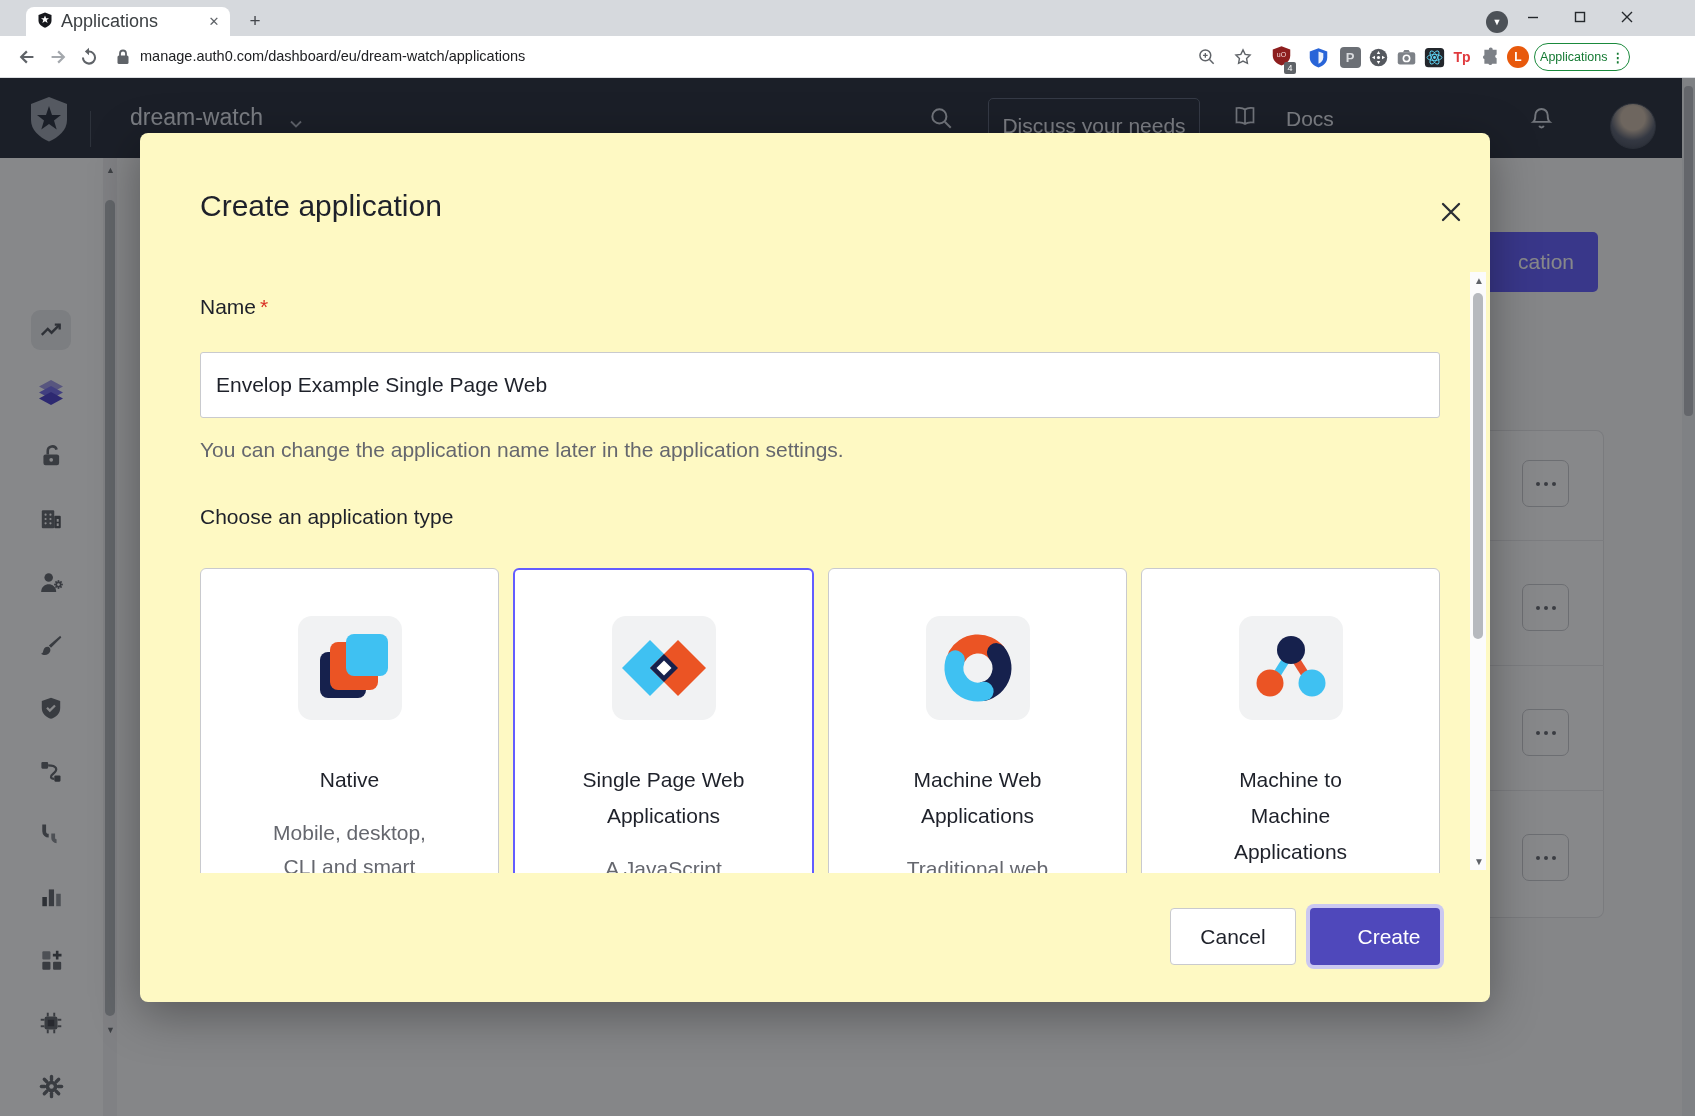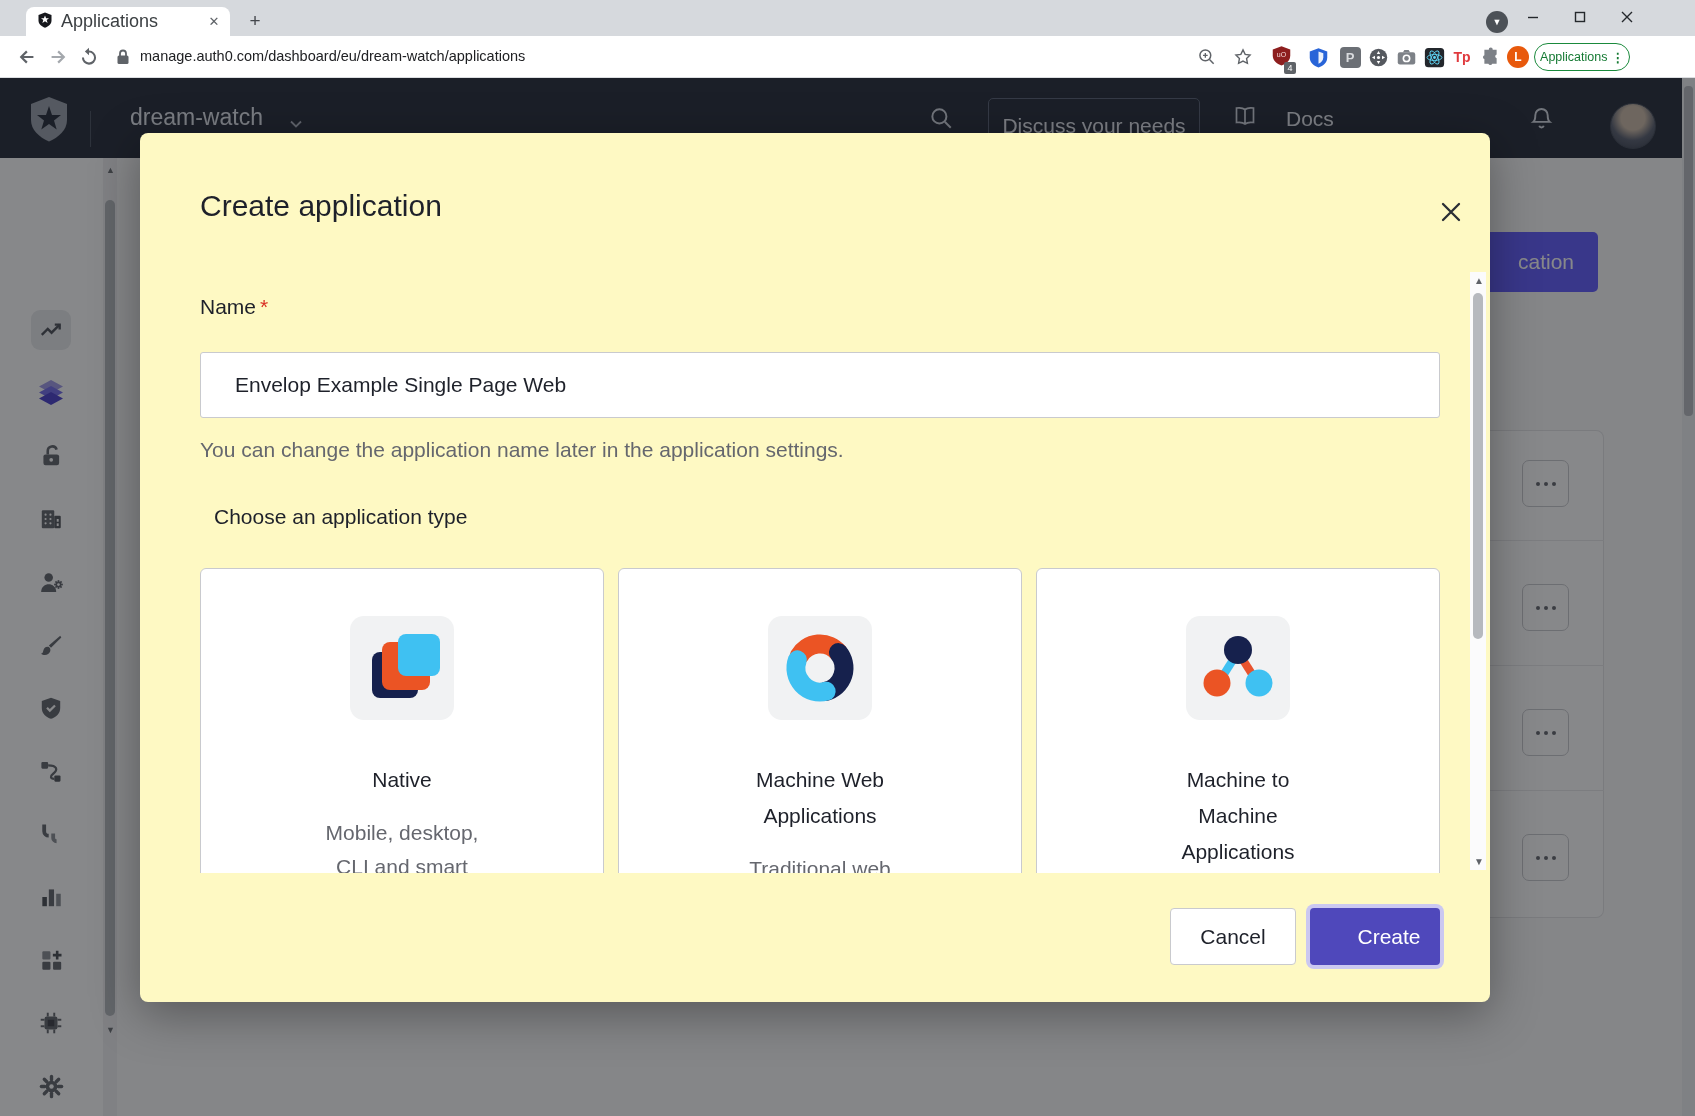--- a/index.html
+++ b/index.html
@@ -49,23 +49,23 @@
   .page-sb-thumb{left:1684px;top:8px;width:9px;height:330px;background:#b8bbc0;border-radius:4px;}
 
   .overlay{left:0;top:78px;width:1695px;height:1038px;background:rgba(16,17,22,0.5);z-index:50;}
 
   
   .modal{left:140px;top:133px;width:1350px;height:869px;background:#fef9c3;border-radius:8px;z-index:100;box-shadow:0 12px 48px rgba(0,0,0,0.35);}
   .m-title{left:60px;top:56px;font-size:30px;font-weight:500;color:#1e212a;}
   .m-close{left:1296px;top:64px;width:30px;height:30px;display:flex;align-items:center;justify-content:center;}
   .m-label{left:60px;top:162px;font-size:21px;color:#1e212a;}
   .req{color:#d93025;margin-left:4px;}
-  .m-input{left:60px;top:219px;width:1240px;height:66px;border:1px solid #c9cace;border-radius:3px;font-size:21px;color:#1e212a;padding:0 34px;outline:none;}
+  .m-input{left:60px;top:219px;width:1240px;height:66px;border:1px solid #c9cace;border-radius:3px;font-size:21px;color:#1e212a;padding:0 15px;outline:none;}
   .m-help{left:60px;top:305px;font-size:21px;color:#65676e;}
-  .m-choose{left:60px;top:372px;font-size:21px;color:#1e212a;margin-left:14px;}
+  .m-choose{left:60px;top:372px;font-size:21px;color:#1e212a;}
   .cards-vp{left:60px;top:435px;width:1240px;height:305px;overflow:hidden;display:flex;gap:14px;}
   .app-card{flex:1;height:430px;border:1px solid #c9cace;border-radius:6px;background:#fff;display:flex;flex-direction:column;align-items:center;padding-top:47px;}
   .app-card.selected{border:2px solid #635dff;padding-top:46px;}
   .card-ic{width:104px;height:104px;border-radius:14px;background:#f1f2f3;display:flex;align-items:center;justify-content:center;}
   .card-title{margin-top:42px;font-size:21px;line-height:36px;color:#1e212a;text-align:center;max-width:170px;}
   .app-card:nth-child(4) .card-title{max-width:130px;}
   .card-desc{margin-top:18px;font-size:21px;line-height:34px;color:#65676e;text-align:center;max-width:175px;}
   .m-cancel{left:1030px;top:775px;width:126px;height:57px;background:#fff;border:1px solid #c9cace;border-radius:4px;font-size:21px;font-weight:500;color:#1e212a;display:flex;align-items:center;justify-content:center;}
   .m-create{left:1170px;top:775px;width:130px;height:57px;background:#4f48bb;border-radius:4px;font-size:21px;font-weight:500;color:#fff;display:flex;align-items:center;justify-content:center;box-shadow:0 0 0 4px #cbc8f1;padding-left:28px;}
   .m-sb{left:1330px;top:139px;width:16px;height:598px;background:#fbfbfc;}
@@ -406,20 +406,32 @@
           <svg width="104" height="104" viewBox="0 0 104 104">
               <rect x="22" y="36" width="46" height="46" rx="8" fill="#16214d"></rect>
               <rect x="32" y="26" width="48" height="48" rx="8" fill="#eb5424"></rect>
               <rect x="48" y="18" width="42" height="42" rx="8" fill="#3fc1f2"></rect>
             </svg>
         </div>
         <div class="card-title">Native</div>
         <div class="card-desc">Mobile, desktop, CLI and smart</div>
       </div>
 
+      <div class="app-card selected">
+        <div class="card-ic">
+          <svg width="104" height="104" viewBox="0 0 104 104">
+              <polygon points="38,24 66,52 38,80 10,52" fill="#3fc1f2"></polygon>
+              <polygon points="66,24 94,52 66,80 38,52" fill="#eb5424"></polygon>
+              <polygon points="52,38 66,52 52,66 38,52" fill="#16214d"></polygon>
+              <polygon points="52,44.5 59.5,52 52,59.5 44.5,52" fill="#fff"></polygon>
+            </svg>
+        </div>
+        <div class="card-title">Single Page Web Applications</div>
+        <div class="card-desc">A JavaScript</div>
+      </div>
 
       <div class="app-card">
         <div class="card-ic">
           <svg width="104" height="104" viewBox="0 0 104 104" fill="none" stroke-linecap="round">
               <path d="M31.2,40 A24,24 0 0 1 70.4,36.6" stroke="#eb5424" stroke-width="19"></path>
               <path d="M70.4,36.6 A24,24 0 0 1 58.2,75.2" stroke="#16214d" stroke-width="19"></path>
               <path d="M58.2,75.2 A24,24 0 0 1 29.4,43.8" stroke="#3fc1f2" stroke-width="19"></path>
             </svg>
         </div>
         <div class="card-title">Machine Web Applications</div>

